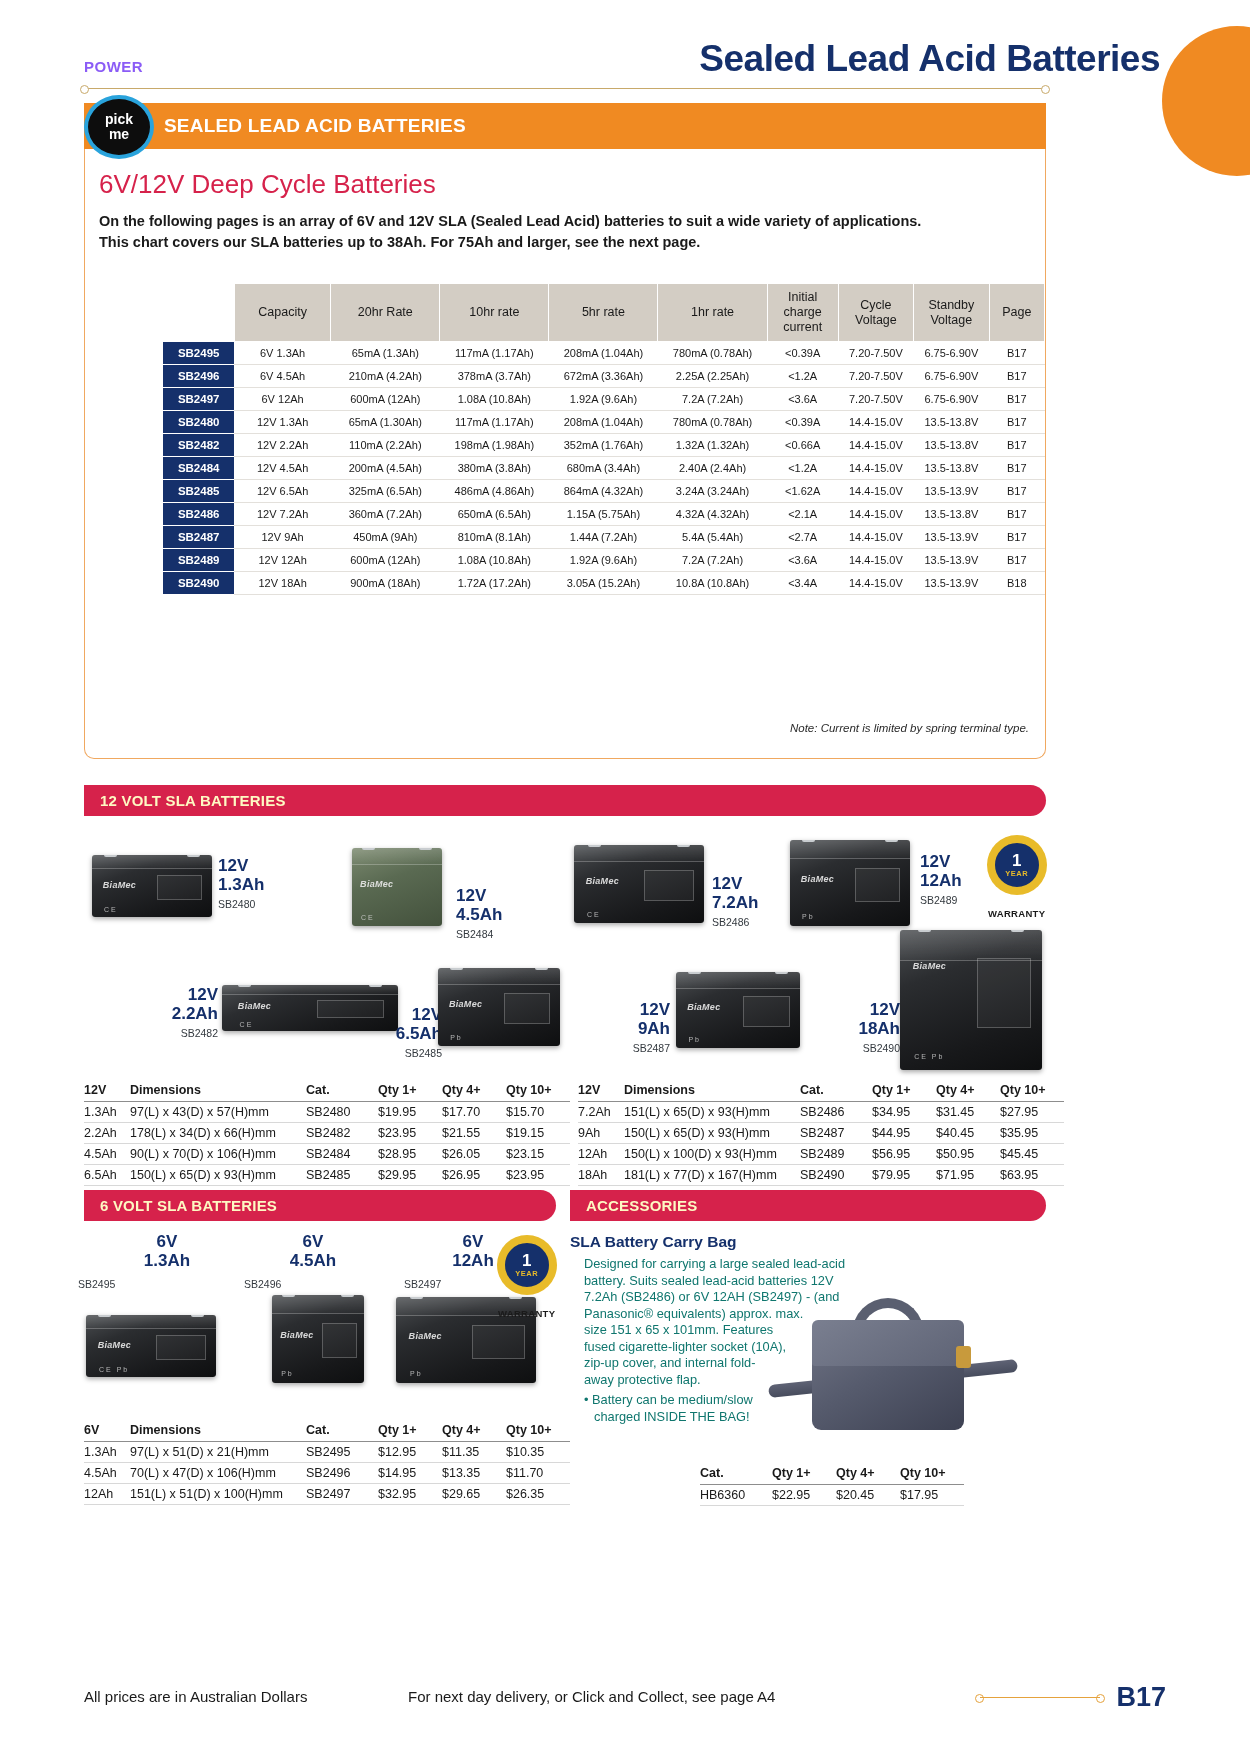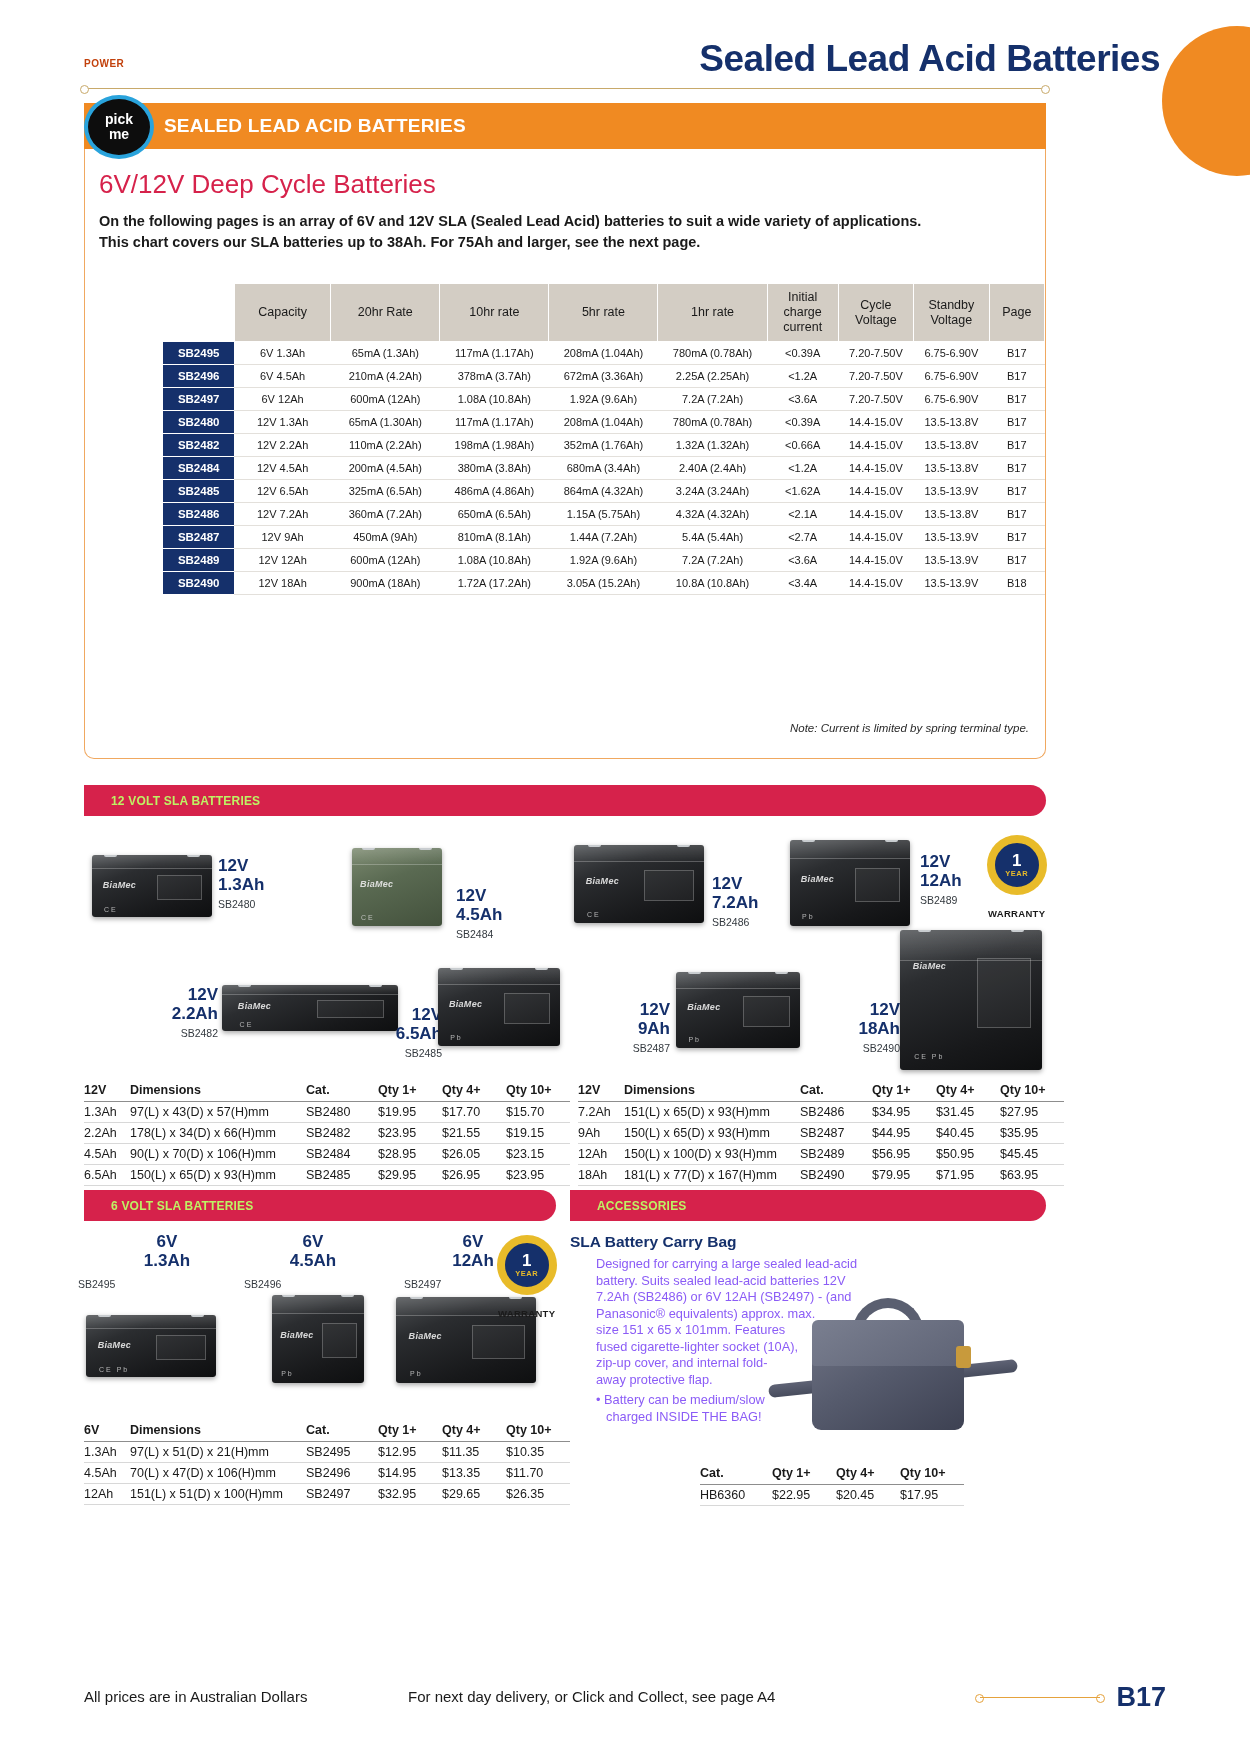--- a/index.html
+++ b/index.html
@@ -9,22 +9,22 @@
     background: #ffffff;
     position: relative;
     overflow: hidden;
     color: #1a1a1a;
   }
 
   
   .top-header { position: relative; height: 92px; }
   .power-label {
     position: absolute; left: 84px; top: 58px;
-    font-size: 10px; font-weight: bold; letter-spacing: 0.5px;
-    color: #c2410c;
+    font-size: 15px; font-weight: bold; letter-spacing: 0.5px;
+    color: #8b5cf6;
   }
   .page-title {
     position: absolute; right: 90px; top: 38px;
     font-size: 37px; font-weight: bold; color: #15306b;
     letter-spacing: -0.5px;
   }
   .header-rule {
     position: absolute; left: 84px; top: 88px; width: 962px; height: 1px;
     background: #c8a96a;
   }
@@ -122,22 +122,22 @@
     font-size: 11.5px; font-style: italic; color: #2a2a2a;
   }
 
   
   .red-bar {
     position: absolute; background: #d6224b;
     height: 31px; border-radius: 0 16px 16px 0;
     display: flex; align-items: center;
   }
   .red-bar span {
-    color: #bef264; font-size: 12px; font-weight: bold;
-    margin-left: 27px; letter-spacing: 0.2px;
+    color: #fef9c3; font-size: 15px; font-weight: bold;
+    margin-left: 16px; letter-spacing: 0.2px;
   }
   #bar-12v  { left: 84px; top: 785px; width: 962px; }
   #bar-6v   { left: 84px; top: 1190px; width: 472px; }
   #bar-acc  { left: 570px; top: 1190px; width: 476px; }
 
   
   .prod { position: absolute; }
   .prod .cap {
     font-size: 17px; font-weight: bold; color: #15306b;
     line-height: 19px; text-align: right;
@@ -213,22 +213,22 @@
   .price-table .c-dim  { width: 176px; }
   .price-table .c-cat  { width: 72px; }
   .price-table .c-q    { width: 64px; }
 
   
   .acc-title {
     position: absolute; left: 570px; top: 1233px;
     font-size: 15.5px; font-weight: bold; color: #15306b;
   }
   .acc-desc {
-    position: absolute; left: 596px; top: 1256px; width: 292px;
-    font-size: 12.8px; line-height: 16.5px; color: #8b5cf6;
+    position: absolute; left: 584px; top: 1256px; width: 292px;
+    font-size: 12.8px; line-height: 16.5px; color: #0f766e;
   }
   .acc-bullet { margin-top: 4px; }
 
   .bag {
     position: absolute; left: 760px; top: 1280px;
     width: 270px; height: 160px;
   }
   .bag .body {
     position: absolute; left: 52px; top: 46px; width: 152px; height: 104px;
     background: linear-gradient(150deg, #6f7384 0%, #565b6d 45%, #3d4152 100%);

